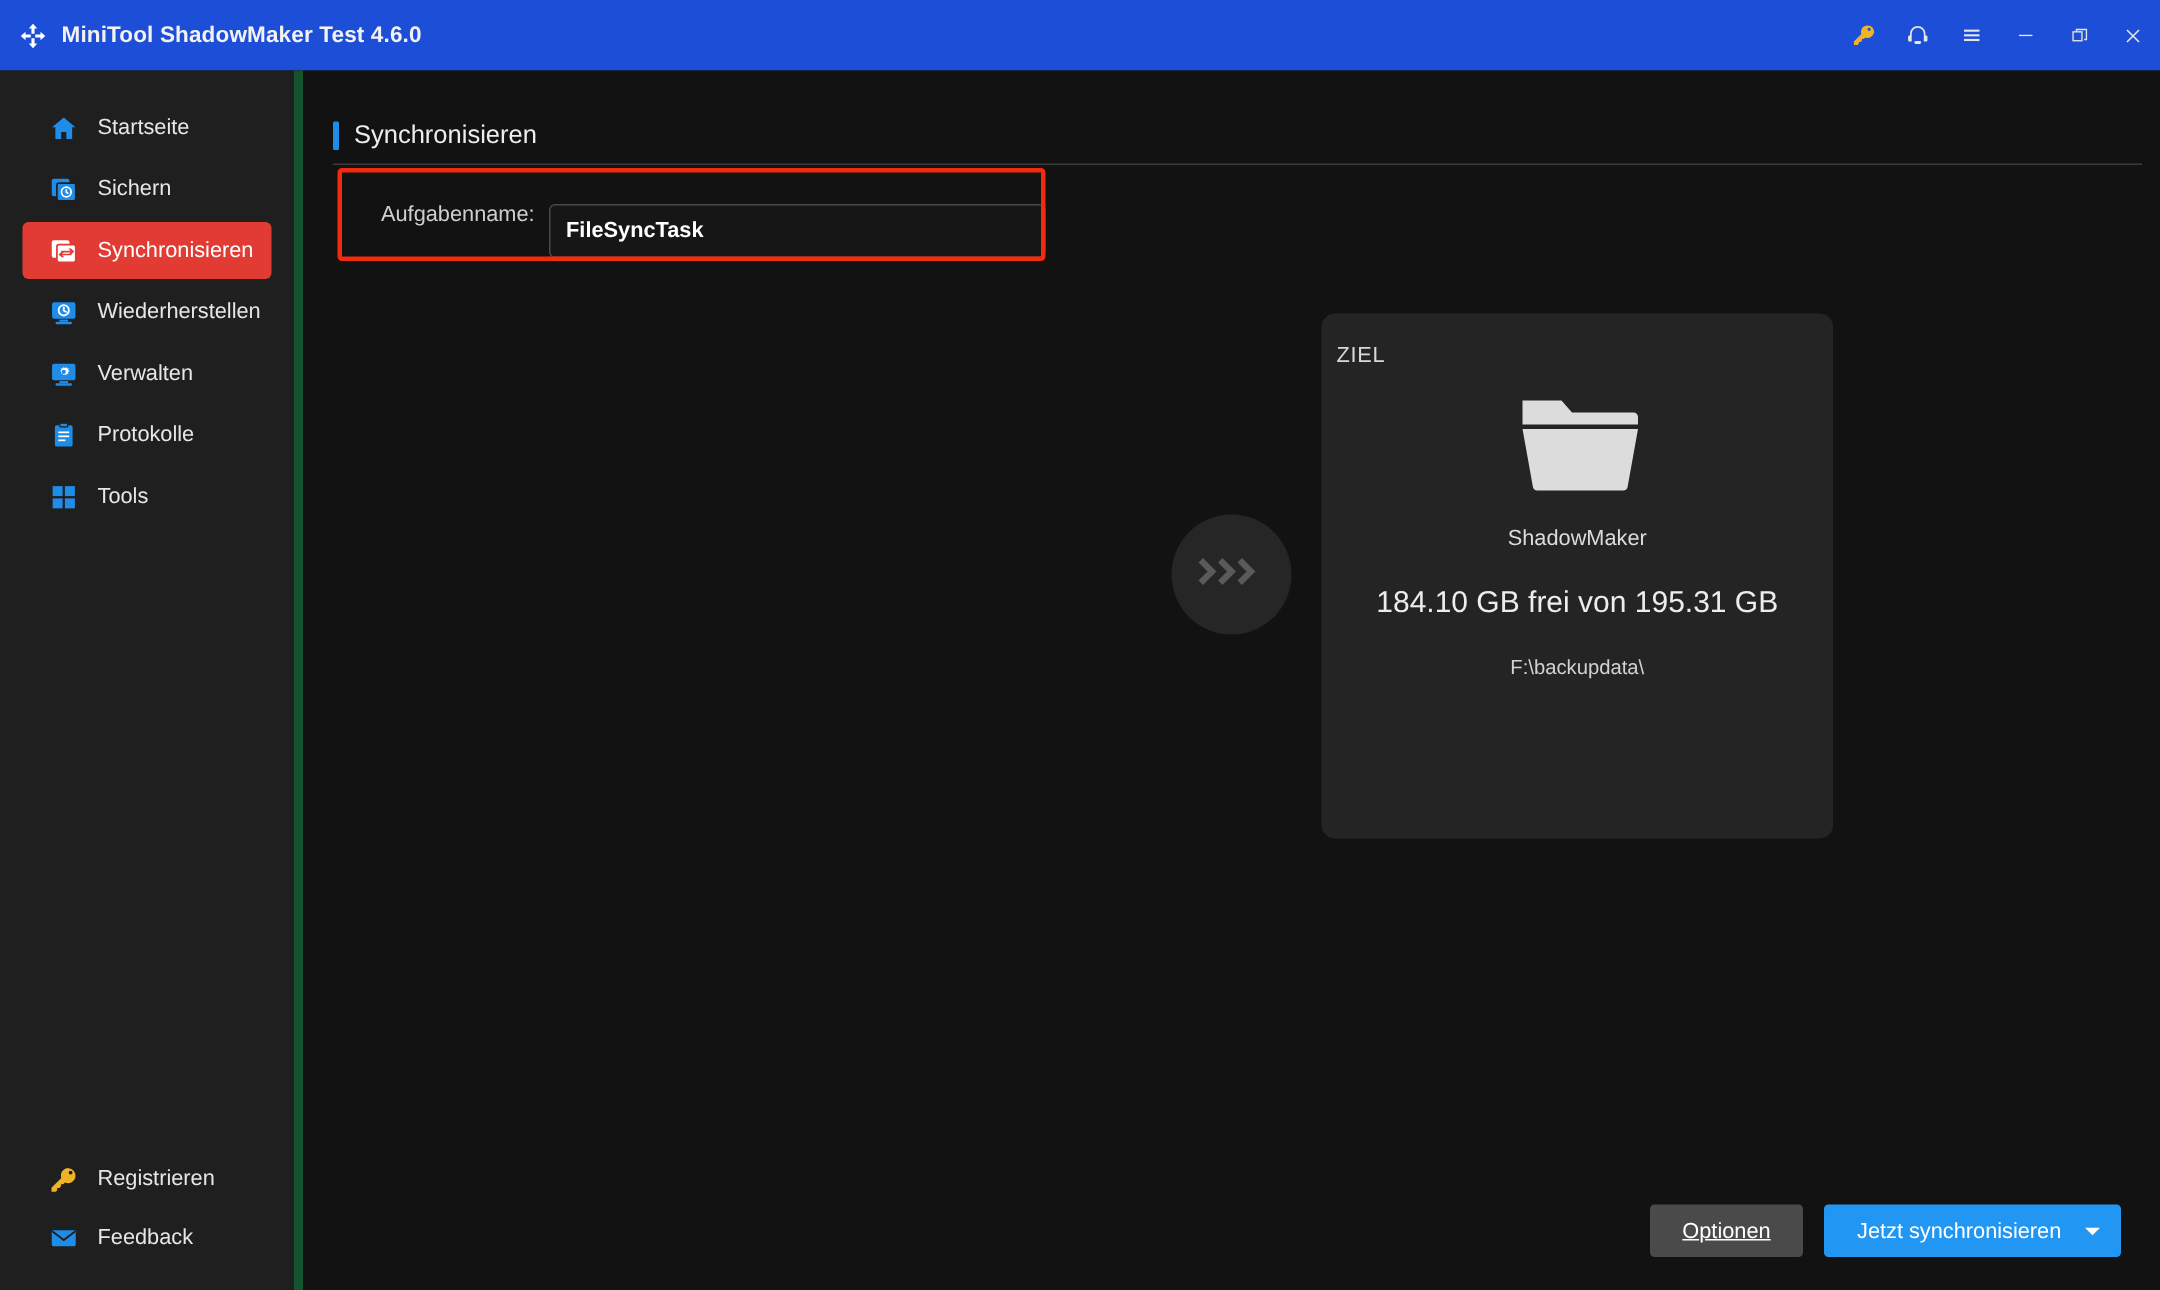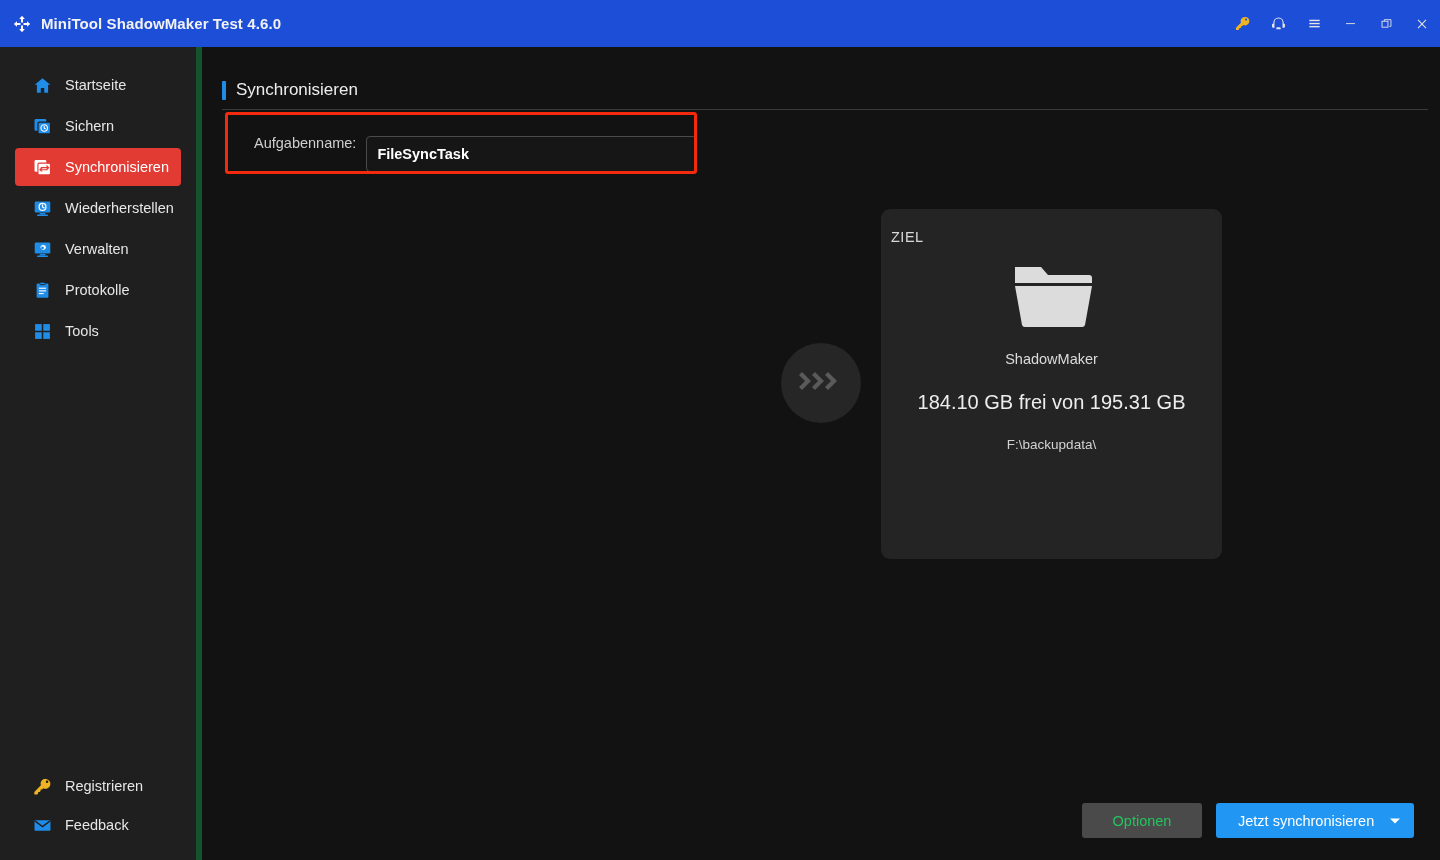--- a/index.html
+++ b/index.html
@@ -118,21 +118,21 @@
     display: flex; align-items: center; justify-content: center;
   }
 
   
   .actions { position: absolute; right: 26px; bottom: 22px; display: flex; align-items: center; gap: 14px; }
   .btn {
     height: 35px; border-radius: 3px; border: none;
     font-family: "Liberation Sans", sans-serif; font-size: 14.5px;
     cursor: pointer; display: flex; align-items: center; justify-content: center;
   }
-  .btn-secondary { background: #4a4a4a; color: #22c55e; width: 120px; }
+  .btn-secondary { background: #4a4a4a; color: #ffffff; width: 102px; text-decoration: underline; }
   .btn-primary {
     background: #2196f3; color: #ffffff; width: 198px;
     justify-content: flex-start; padding-left: 22px; position: relative;
   }
   .caret {
     position: absolute; right: 14px; top: 50%; transform: translateY(-50%);
     width: 0; height: 0; border-left: 5px solid transparent; border-right: 5px solid transparent;
     border-top: 5px solid #ffffff;
   }
 </style>

